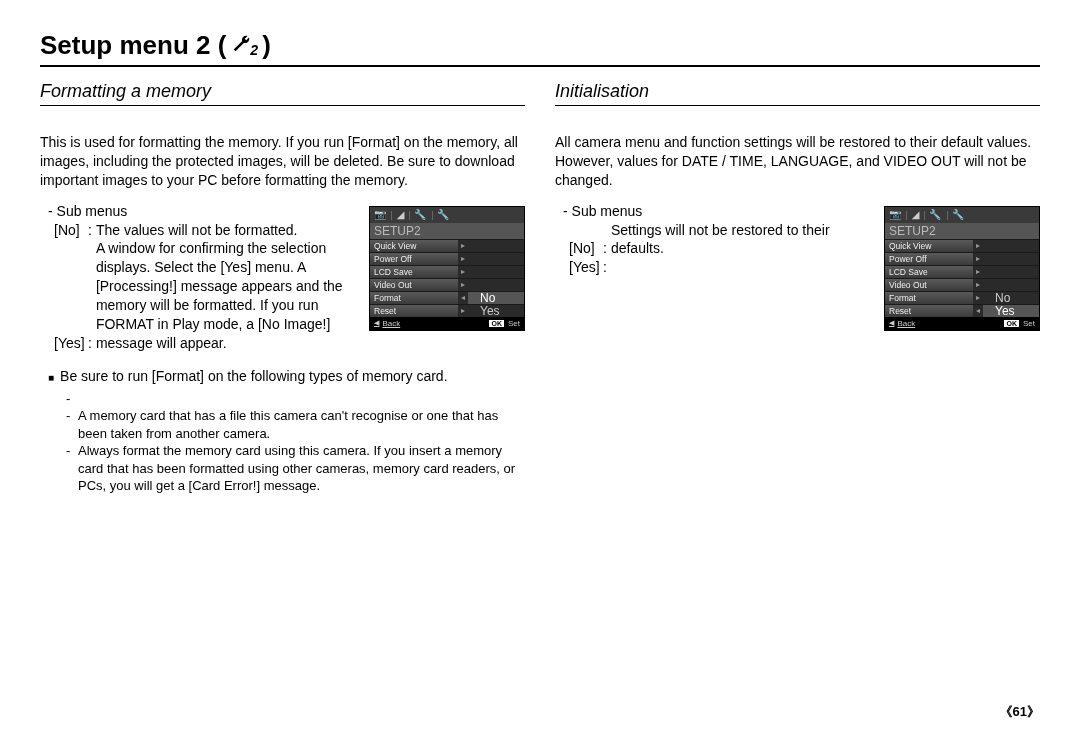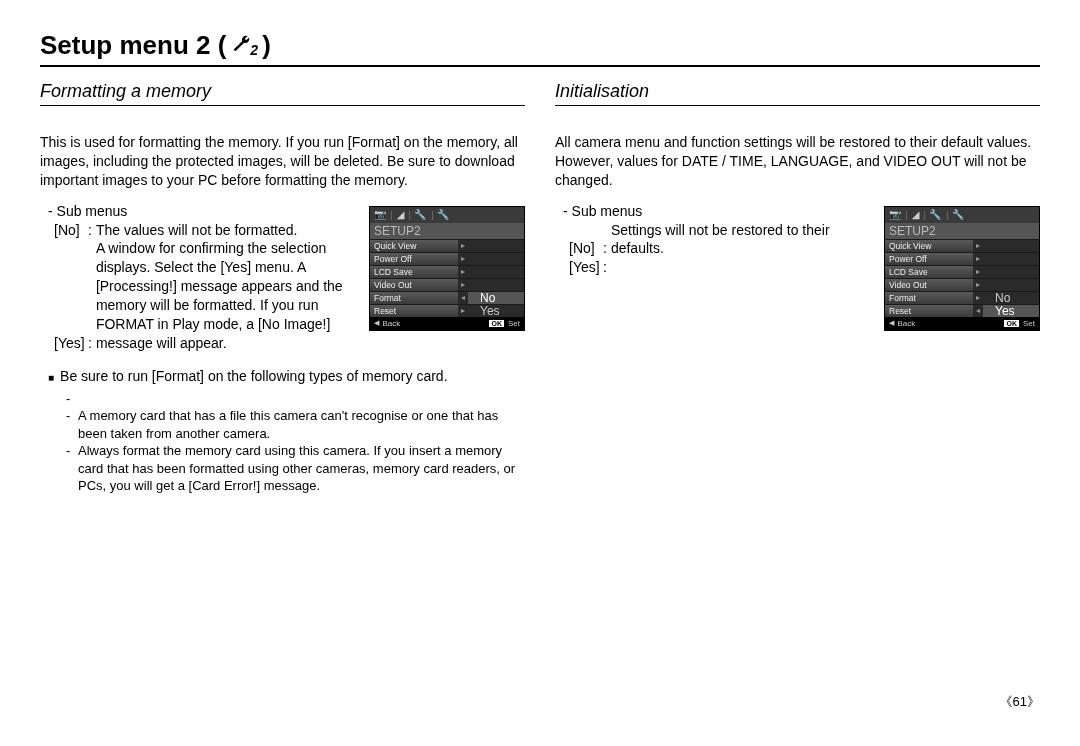--- a/index.html
+++ b/index.html
@@ -156,29 +156,30 @@
     .cam-footer {
       display: flex;
       background: #000;
       color: #ccc;
       font-size: 8px;
       height: 13px;
       align-items: center;
       padding: 0 4px;
       gap: 4px;
     }
-    .cam-footer .f-left { flex: 1; display: flex; gap: 3px; align-items: center; }
+    .cam-footer .f-left { flex: 1; display: flex; gap: 3px; align-items: center; text-decoration: underline; }
     .cam-footer .f-ok { background: #fff; color: #000; padding: 0 2px; font-weight: bold; font-size: 7px; }
     .cam-footer .f-tri { font-size: 7px; }
 
     .page-number {
       position: absolute;
-      bottom: 35px;
+      bottom: 25px;
       right: 40px;
       font-size: 13px;
+      font-weight: bold;
     }
   </style>
 </head>
 <body>
 
 <h1 class="page-title">
   <span>Setup menu 2 (</span>
   <span class="icon-holder">
     <svg viewBox="0 0 24 24" width="22" height="22">
         <path d="M21 6.5c0 2.5-2 4.5-4.5 4.5-.5 0-1-.1-1.4-.2L6 20l-2-2 9.2-9.1c-.1-.4-.2-.9-.2-1.4C13 5 15 3 17.5 3c.6 0 1.1.1 1.6.3l-3 3 1.6 1.6 3-3c.2.5.3 1 .3 1.6z" fill="#000"></path>

